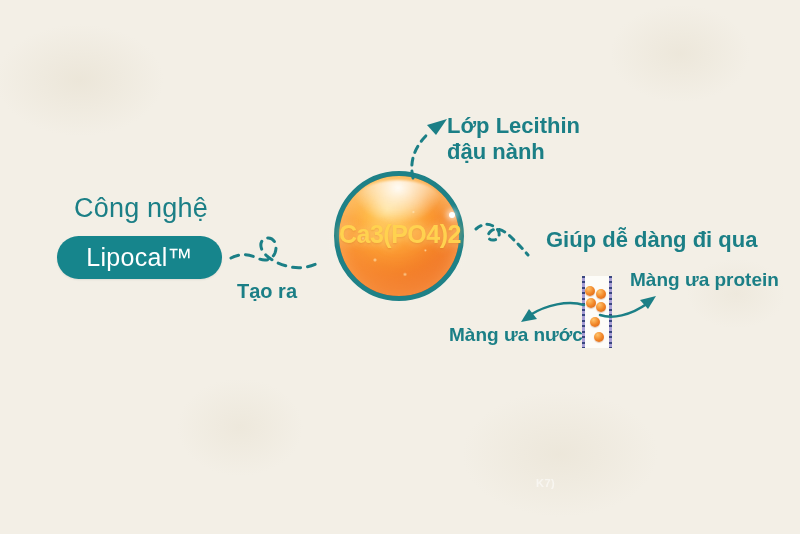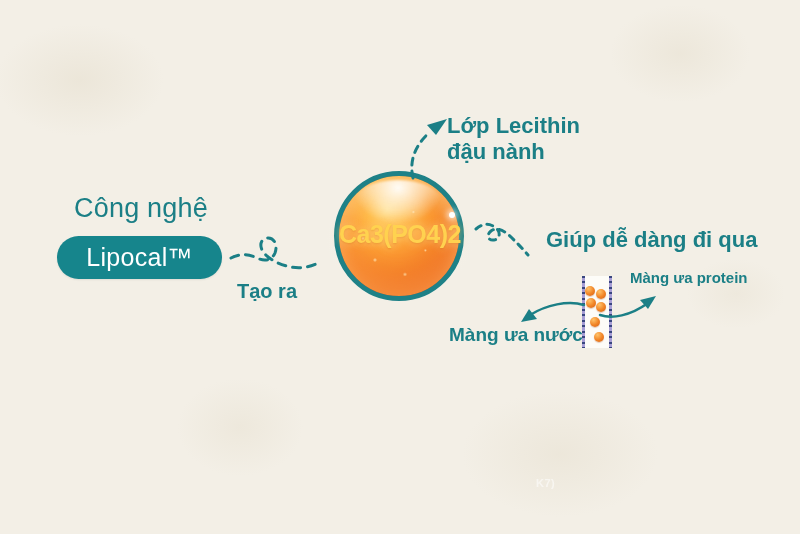--- a/index.html
+++ b/index.html
@@ -76,21 +76,21 @@
   .sphere-label{
     position:absolute;left:0;top:50%;width:100%;transform:translateY(-54%);
     text-align:left;font-size:25px;font-weight:700;letter-spacing:-.5px;
     color:var(--sphere-label);
     text-shadow:0 0 8px rgba(255,215,130,.85), 0 1px 2px rgba(200,90,0,.35);
   }
 
   
   .lecithin{left:447px;top:113px;font-size:22px;font-weight:700;line-height:26px;}
   .pass-through{left:546px;top:211px;font-size:22px;font-weight:600;margin-top:16px;}
-  .protein-label{left:630px;top:269px;font-size:15px;font-weight:600;}
+  .protein-label{left:630px;top:269px;font-size:19px;font-weight:600;}
   .water-label{left:449px;top:324px;font-size:19px;font-weight:600;text-align:center;}
 
   
   .channel{
     left:582px;top:276px;width:30px;height:72px;
     background:#fdfcf8;
   }
   .channel .edge{
     position:absolute;top:0;width:3px;height:100%;
     background:repeating-linear-gradient(180deg,

